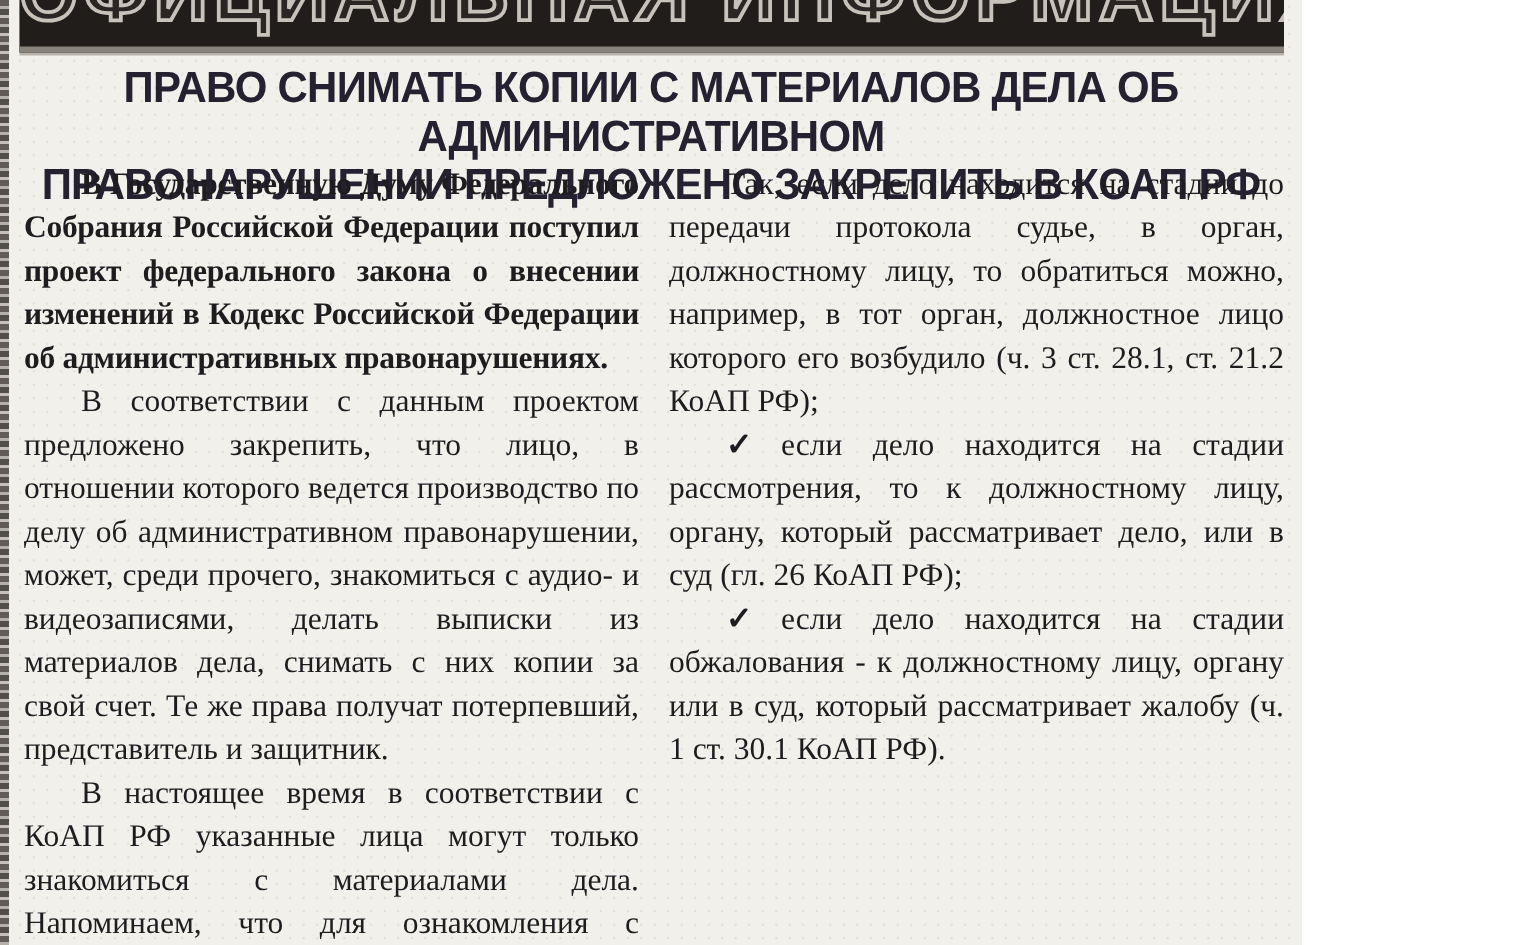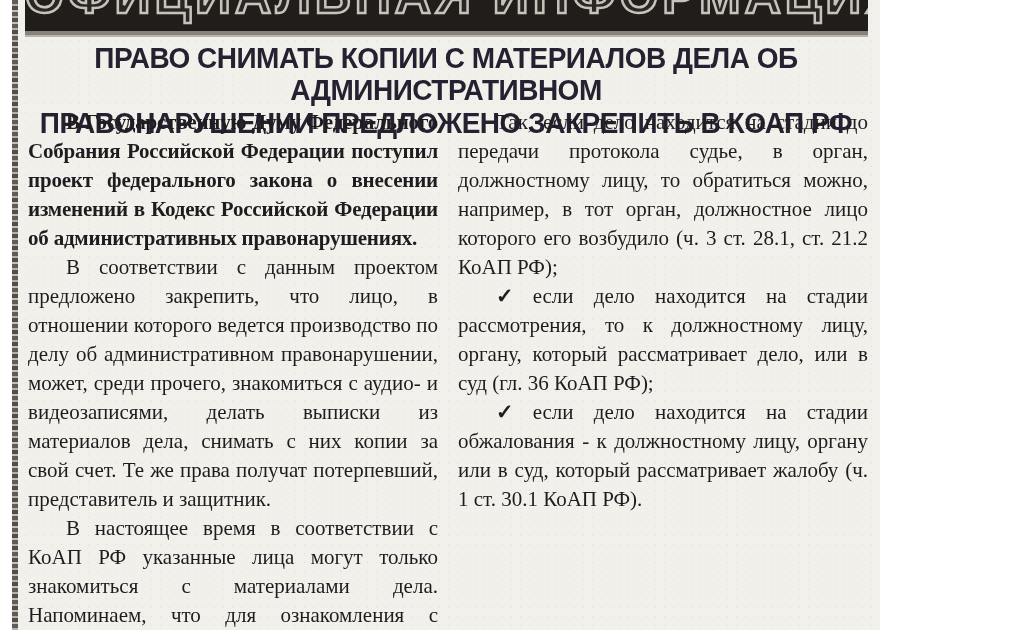--- a/index.html
+++ b/index.html
@@ -6,21 +6,20 @@
   .page {
     position: relative;
     width: 868px;
     height: 630px;
     overflow: hidden;
     background-color: #f2f0eb;
     background-image: radial-gradient(#e0ddd6 0.8px, rgba(0,0,0,0) 0.8px);
     background-size: 9px 9px;
     font-family: "Liberation Sans", sans-serif;
     color: #1d1b1e;
-    margin-left: 12px;
   }
   
   .edge-strip {
     position: absolute;
     left: 0; top: 0; bottom: 0;
     width: 6px;
     background: repeating-linear-gradient(180deg,
       #46423c 0 4px, #aaa59d 4px 6px, #35322d 6px 10px, #bdb8b0 10px 12px);
     opacity: 0.85;
   }
@@ -104,21 +103,21 @@
 
     <div class="col">
       <p class="indent lead">В Государственную Думу Федерального Собрания Российской Федерации поступил проект федерального закона о внесении изменений в Кодекс Российской Федерации об административных правонарушениях.</p>
       <p class="indent">В соответствии с данным проектом предложено закрепить, что лицо, в отношении которого ведется производство по делу об административном правонарушении, может, среди прочего, знакомиться с аудио- и видеозаписями, делать выписки из материалов дела, снимать с них копии за свой счет. Те же права получат потерпевший, представитель и защитник.</p>
       <p class="indent">В настоящее время в соответствии с КоАП РФ указанные лица могут только знакомиться с материалами дела. Напоминаем, что для ознакомления с материалами дела об административном правонарушении лицу, привлекае-</p>
     </div>
 
     <div class="col">
       <p class="indent">Так, если дело находится на стадии до передачи протокола судье, в орган, должностному лицу, то обратиться можно, например, в тот орган, должностное лицо которого его возбудило (ч. 3 ст. 28.1, ст. 21.2 КоАП РФ);</p>
       <p class="indent">
-        <span class="check">✓</span><span>если дело находится на стадии рассмотрения, то к должностному лицу, органу, который рассматривает дело, или в суд (гл. 36 КоАП РФ);</span>
+        <span class="check">✓</span><span>если дело находится на стадии рассмотрения, то к должностному лицу, органу, который рассматривает дело, или в суд (гл. 26 КоАП РФ);</span>
       </p>
       <p class="indent">
         <span class="check">✓</span><span>если дело находится на стадии обжалования - к должностному лицу, органу или в суд, который рассматривает жалобу (ч. 1 ст. 30.1 КоАП РФ).</span>
       </p>
 
     </div>
 
   </div>
 </div>
 

